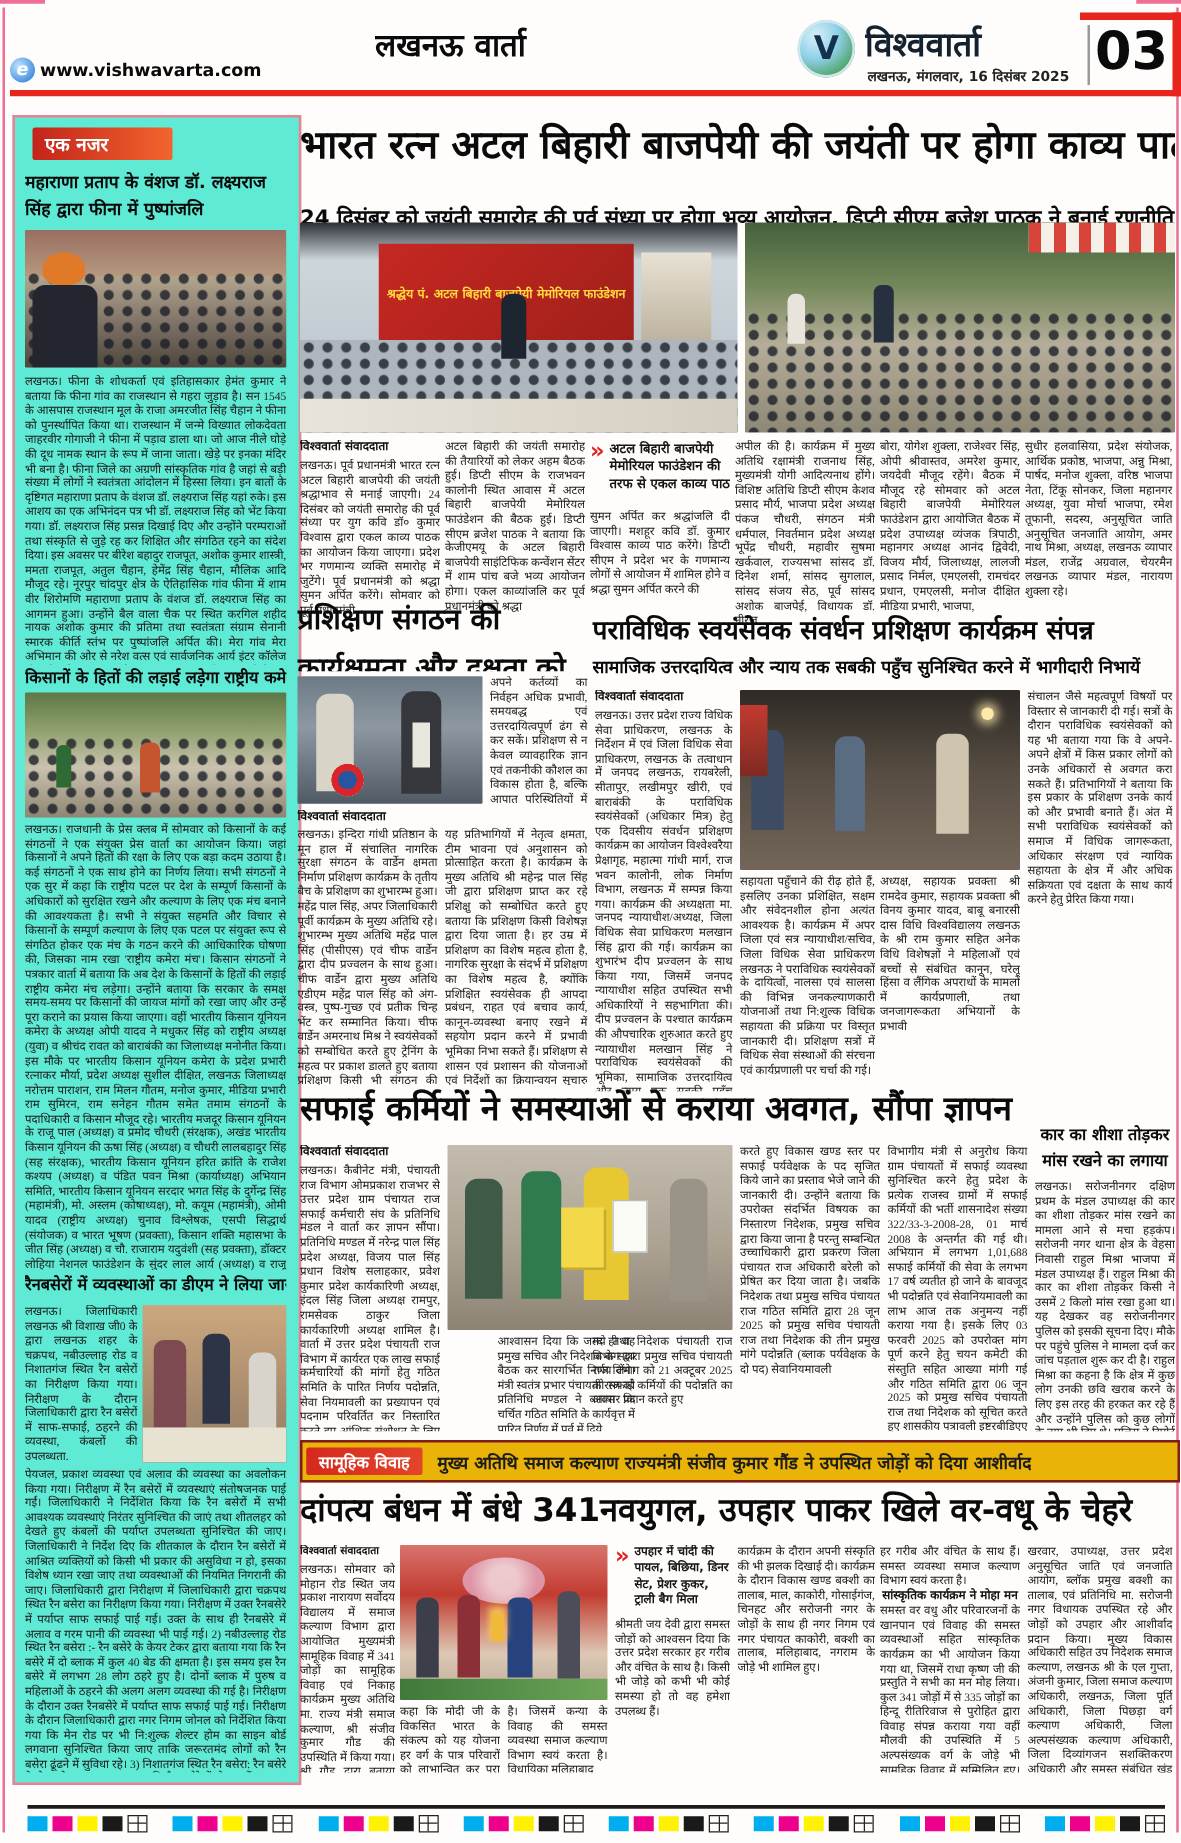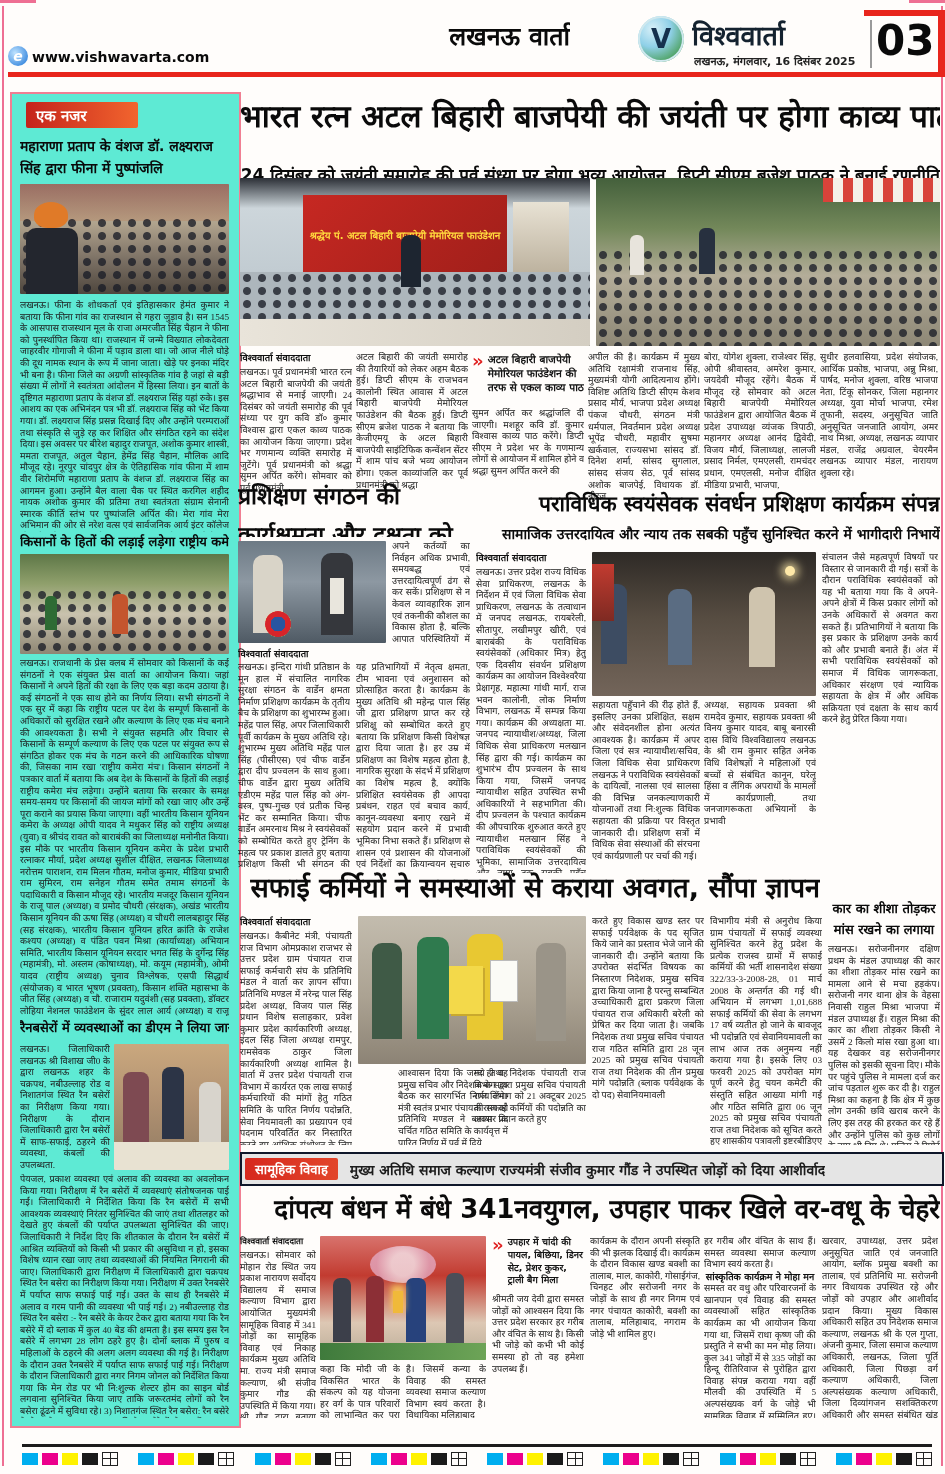--- a/index.html
+++ b/index.html
@@ -2,21 +2,21 @@
 <html><head>
 <meta charset="utf-8">
 <style>
   html,body{margin:0;padding:0;background:#ffffff;}
   .page{position:relative;width:945px;height:1474px;background:#fffdfb;overflow:hidden;
         font-family:"Liberation Serif",serif;}
   .abs{position:absolute;}
   .body{font-size:9.2px;line-height:1.26;text-align:justify;color:#1b1b1b;overflow:hidden;
         font-family:"Liberation Serif",serif;}
   .hl{font-family:"DejaVu Sans",sans-serif;font-weight:bold;color:#0a0a0a;overflow:hidden;}
-  .nw{white-space:nowrap;text-align:right;}
+  .nw{white-space:nowrap;text-align:left;}
   .byline{font:bold 9.5px/1.2 "DejaVu Sans",sans-serif;color:#101010;white-space:nowrap;overflow:hidden;}
   .photo{position:absolute;overflow:hidden;border-radius:1px;}
   .dots{background-image:radial-gradient(circle at 7px 6px, rgba(25,28,38,0.78) 0 3.5px, rgba(0,0,0,0) 4.5px);
         background-size:15px 13px;}
   .tagbox{background:linear-gradient(90deg,#c4231b,#f2652e);color:#fff;font-family:"DejaVu Sans",sans-serif;
           font-weight:bold;display:flex;align-items:center;padding:0 10px;border-radius:2px;}
   .pq-text{font:bold 10.5px/1.35 "DejaVu Sans",sans-serif;color:#161616;}
   .pq-mark{color:#e02222;font:bold 18px/1 "DejaVu Sans",sans-serif;}
   .cmyk-group{display:flex;align-items:center;gap:4px;}
   .cmyk-sq{display:inline-block;width:16px;height:12px;}
@@ -189,21 +189,21 @@
   </div>
 
   <div class="body abs" style="left:358px;top:1068px;width:110px;height:77px;margin-left:40px;">आश्वासन दिया कि जल्द ही वह प्रमुख सचिव और निदेशक के साथ बैठक कर सारगर्भित निर्णय लेंगे। मंत्री स्वतंत्र प्रभार पंचायती राज को प्रतिनिधि मण्डल ने बताया कि चर्चित गठित समिति के कार्यवृत्त में पारित निर्णय में पूर्व में दिये</div>
   <div class="body abs" style="left:474px;top:1068px;width:112px;height:77px;">गये तथा निदेशक पंचायती राज विभाग द्वारा प्रमुख सचिव पंचायती राज विभाग को 21 अक्टूबर 2025 को सफाई कर्मियों की पदोन्नति का अवसर प्रदान करते हुए</div>
   <div class="body abs" style="left:592px;top:916px;width:112px;height:229px;">करते हुए विकास खण्ड स्तर पर सफाई पर्यवेक्षक के पद सृजित किये जाने का प्रस्ताव भेजे जाने की जानकारी दी। उन्होंने बताया कि उपरोक्त संदर्भित विषयक का निस्तारण निदेशक, प्रमुख सचिव द्वारा किया जाना है परन्तु सम्बन्धित उच्चाधिकारी द्वारा प्रकरण जिला पंचायत राज अधिकारी बरेली को प्रेषित कर दिया जाता है। जबकि निदेशक तथा प्रमुख सचिव पंचायत राज गठित समिति द्वारा 28 जून 2025 को प्रमुख सचिव पंचायती राज तथा निदेशक की तीन प्रमुख मांगे पदोन्नति (ब्लाक पर्यवेक्षक के दो पद) सेवानियमावली</div>
   <div class="body abs" style="left:710px;top:916px;width:112px;height:229px;">विभागीय मंत्री से अनुरोध किया ग्राम पंचायतों में सफाई व्यवस्था सुनिश्चित करने हेतु प्रदेश के प्रत्येक राजस्व ग्रामों में सफाई कर्मियों की भर्ती शासनादेश संख्या 322/33-3-2008-28, 01 मार्च 2008 के अन्तर्गत की गई थी। अभियान में लगभग 1,01,688 सफाई कर्मियों की सेवा के लगभग 17 वर्ष व्यतीत हो जाने के बावजूद भी पदोन्नति एवं सेवानियमावली का लाभ आज तक अनुमन्य नहीं कराया गया है। इसके लिए 03 फरवरी 2025 को उपरोक्त मांग पूर्ण करने हेतु चयन कमेटी की संस्तुति सहित आख्या मांगी गई और गठित समिति द्वारा 06 जून 2025 को प्रमुख सचिव पंचायती राज तथा निदेशक को सूचित करते हुए शासकीय पत्रावली इष्टरबीडिएए की जाने की संस्तुति की गई है। सफाई कर्मियों की शैक्षिक योग्यता हाईस्कूल है।</div>
 
   <div class="abs hl" style="left:828px;top:898px;width:112px;height:44px;font-size:13px;line-height:1.65;text-align:center;">कार का शीशा तोड़कर मांस रखने का लगाया आरोप</div>
   <div class="body abs" style="left:828px;top:944px;width:112px;height:201px;">लखनऊ। सरोजनीनगर दक्षिण प्रथम के मंडल उपाध्यक्ष की कार का शीशा तोड़कर मांस रखने का मामला आने से मचा हड़कंप। सरोजनी नगर थाना क्षेत्र के वेहसा निवासी राहुल मिश्रा भाजपा में मंडल उपाध्यक्ष हैं। राहुल मिश्रा की कार का शीशा तोड़कर किसी ने उसमें 2 किलो मांस रखा हुआ था। यह देखकर वह सरोजनीनगर पुलिस को इसकी सूचना दिए। मौके पर पहुंचे पुलिस ने मामला दर्ज कर जांच पड़ताल शुरू कर दी है। राहुल मिश्रा का कहना है कि क्षेत्र में कुछ लोग उनकी छवि खराब करने के लिए इस तरह की हरकत कर रहे हैं और उन्होंने पुलिस को कुछ लोगों के नाम भी दिए थे। पुलिस ने रिपोर्ट दर्ज कर ली है। और सीसीटीवी फुटेज के आधार पर आरोपियों की तलाश कर रही है।</div>
 
-  <div class="abs" style="left:240px;top:1152px;width:700px;height:30px;border:2px solid #0f172a;background:#e5e5e5;display:flex;align-items:center;">
+  <div class="abs" style="left:240px;top:1152px;width:700px;height:30px;border:2px solid #7f1d1d;background:#eab308;display:flex;align-items:center;">
     <div class="tagbox" style="margin-left:3px;height:22px;font-size:13px;background:linear-gradient(90deg,#d6281e,#e2452a);">सामूहिक विवाह</div>
     <div style="margin-left:12px;font:bold 14px 'DejaVu Sans',sans-serif;color:#1c1c1c;white-space:nowrap;overflow:hidden;">मुख्य अतिथि समाज कल्याण राज्यमंत्री संजीव कुमार गौंड ने उपस्थित जोड़ों को दिया आशीर्वाद</div>
   </div>
 
   <div class="abs hl nw" style="left:240px;top:1188px;width:700px;height:42px;font-size:26px;line-height:42px;">दांपत्य बंधन में बंधे 341नवयुगल, उपहार पाकर खिले वर-वधू के चेहरे</div>
 
   <div class="abs byline" style="left:240px;top:1236px;width:76px;height:12px;font-size:8.5px;">विश्ववार्ता संवाददाता</div>
   <div class="body abs" style="left:240px;top:1250px;width:76px;height:168px;">लखनऊ। सोमवार को मोहान रोड स्थित जय प्रकाश नारायण सर्वोदय विद्यालय में समाज कल्याण विभाग द्वारा आयोजित मुख्यमंत्री सामूहिक विवाह में 341 जोड़ों का सामूहिक विवाह एवं निकाह कार्यक्रम मुख्य अतिथि मा. राज्य मंत्री समाज कल्याण, श्री संजीव कुमार गौड की उपस्थिति में किया गया। श्री गौड द्वारा बताया गया कि मुख्यमंत्री ने सामाजिक समरसता को बढ़ाने और सामाजिक उत्तरदायित्व को निभाने के उद्देश्य से मुख्यमंत्री सामूहिक विवाह योजना प्रारंभ की है, जिसमें कन्या के खाते में रुपए 60 हजार एवं विवाह के दौरान ही रुपए 25 हजार की उपहार</div>
 
   <div class="photo" style="left:320px;top:1236px;width:166px;height:124px;

